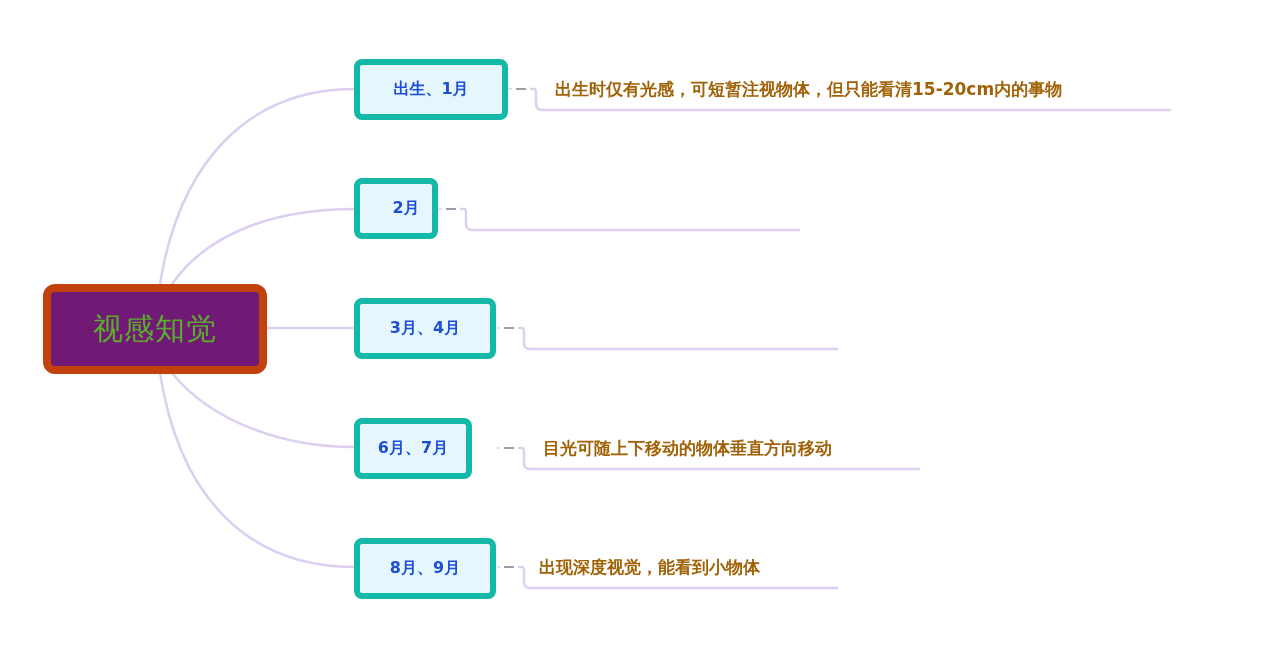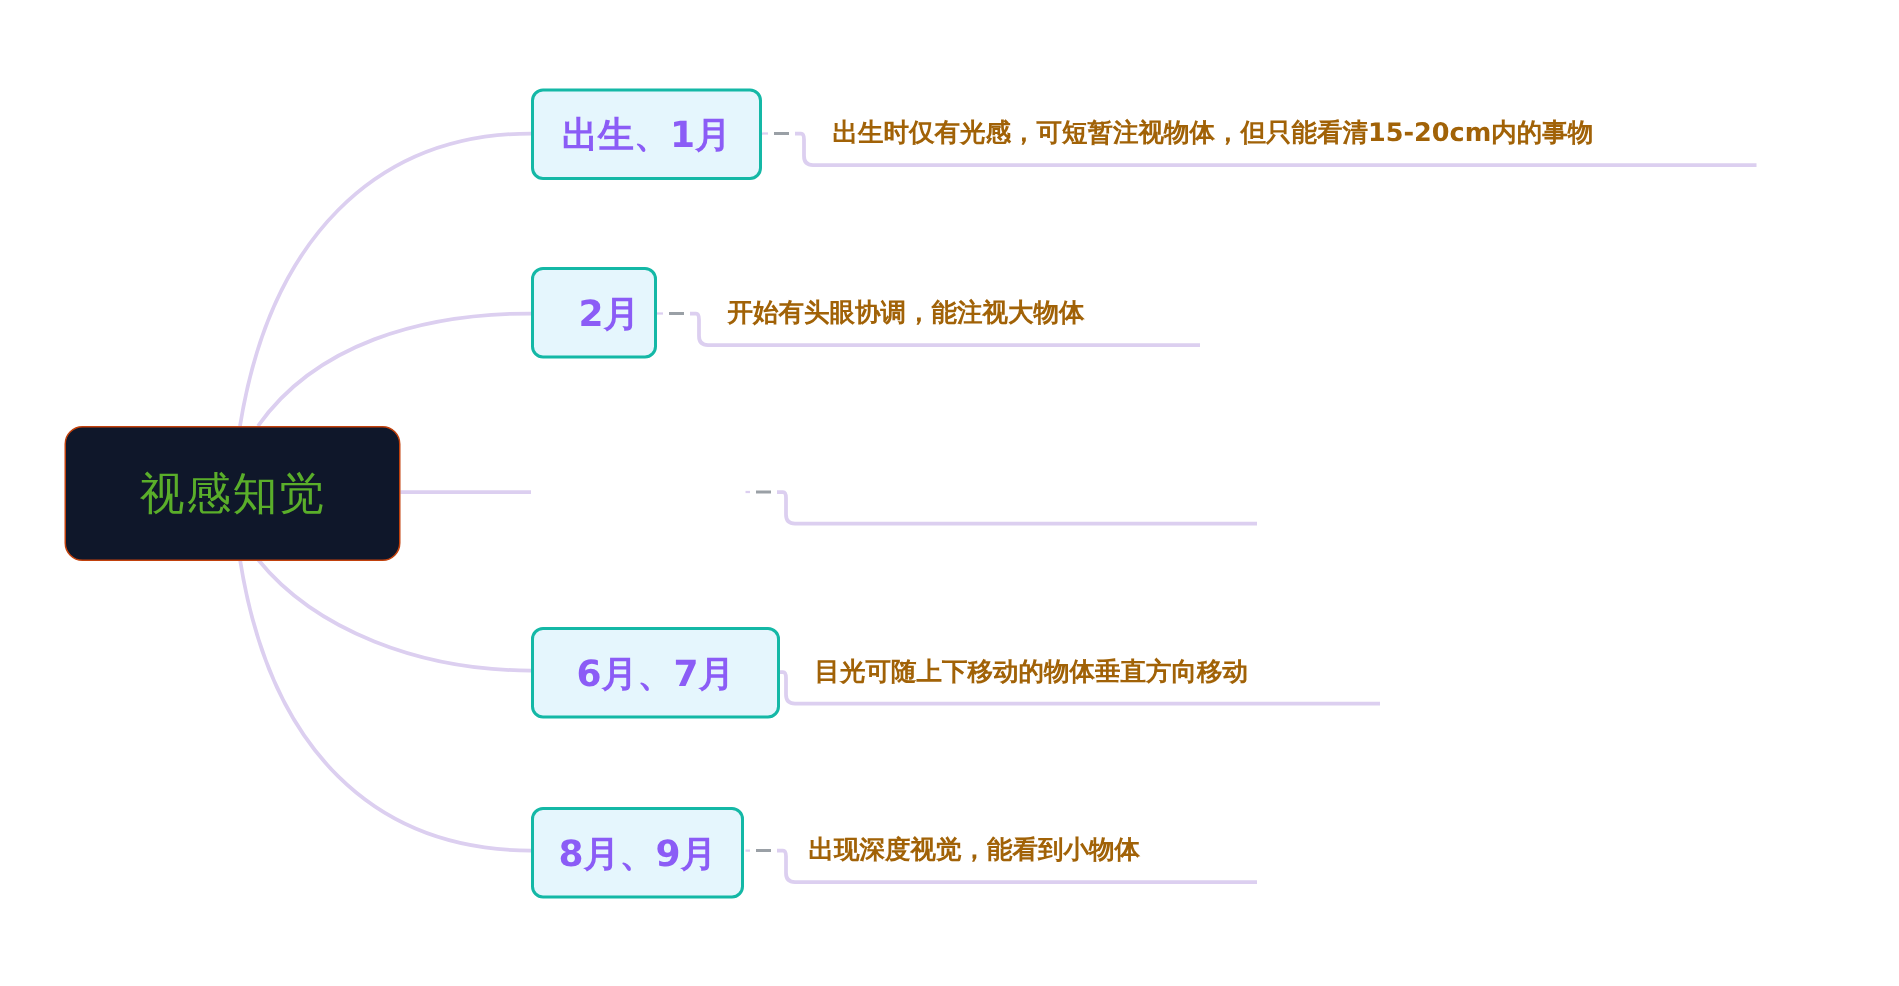--- a/index.html
+++ b/index.html
@@ -2,30 +2,30 @@
 <html><head>
 <meta charset="utf-8">
 <style>
   html, body { margin: 0; padding: 0; background: #ffffff; }
   body { width: 1266px; height: 657px; position: relative; overflow: hidden;
          font-family: "DejaVu Sans", "Liberation Sans", sans-serif; }
   #canvas { position: absolute; left: 0; top: 0; width: 1266px; height: 657px; }
   svg.lines { position: absolute; left: 0; top: 0; }
   .root {
     position: absolute; left: 43px; top: 284px; width: 220px; height: 86px;
-    border: 1px solid #c2410c; border-radius: 12px; background: #0f172a;
+    border: 8px solid #c2410c; border-radius: 12px; background: #701a75;
     display: flex; align-items: center; justify-content: center;
     color: #5aae2a; font-size: 30px; letter-spacing: 1px; box-sizing: border-box;
     width: 224px; height: 90px;
   }
   .branch {
     position: absolute; left: 354px; height: 61px; box-sizing: border-box;
-    border: 2px solid #14b8a6; border-radius: 8px; background: #e5f6fd;
+    border: 6px solid #14b8a6; border-radius: 8px; background: #e5f6fd;
     display: flex; align-items: center; justify-content: center;
-    color: #8b5cf6; font-weight: bold; font-size: 24px;
+    color: #1d4ed8; font-weight: bold; font-size: 16px;
   }
   .leaf {
     position: absolute; height: 24px; line-height: 24px;
     color: #a16207; font-weight: bold; font-size: 17px; white-space: nowrap;
   }
 </style>
 </head>
 <body>
 
 <div id="canvas">
@@ -70,26 +70,26 @@
   <div class="branch" style="top:59px; width:154px;">
     <span>出生、1月</span>
   </div>
   <div class="leaf" style="left:555px; top:77px;">
     <span>出生时仅有光感，可短暂注视物体，但只能看清15-20cm内的事物</span>
   </div>
 
   <div class="branch" style="top:178px; width:84px;padding-left:20px;">
     <span>2月</span>
   </div>
-  <div class="leaf" style="left:485px; top:197px;">
-    <span>开始有头眼协调，能注视大物体</span>
+
+  <div class="branch" style="top:298px; width:142px;">
+    <span>3月、4月</span>
   </div>
 
-
-  <div class="branch" style="top:418px; width:166px;">
+  <div class="branch" style="top:418px; width:118px;">
     <span>6月、7月</span>
   </div>
   <div class="leaf" style="left:543px; top:436px;">
     <span>目光可随上下移动的物体垂直方向移动</span>
   </div>
 
   <div class="branch" style="top:538px; width:142px;text-align:center;">
     <span>8月、9月</span>
   </div>
   <div class="leaf" style="left:539px; top:555px;">

